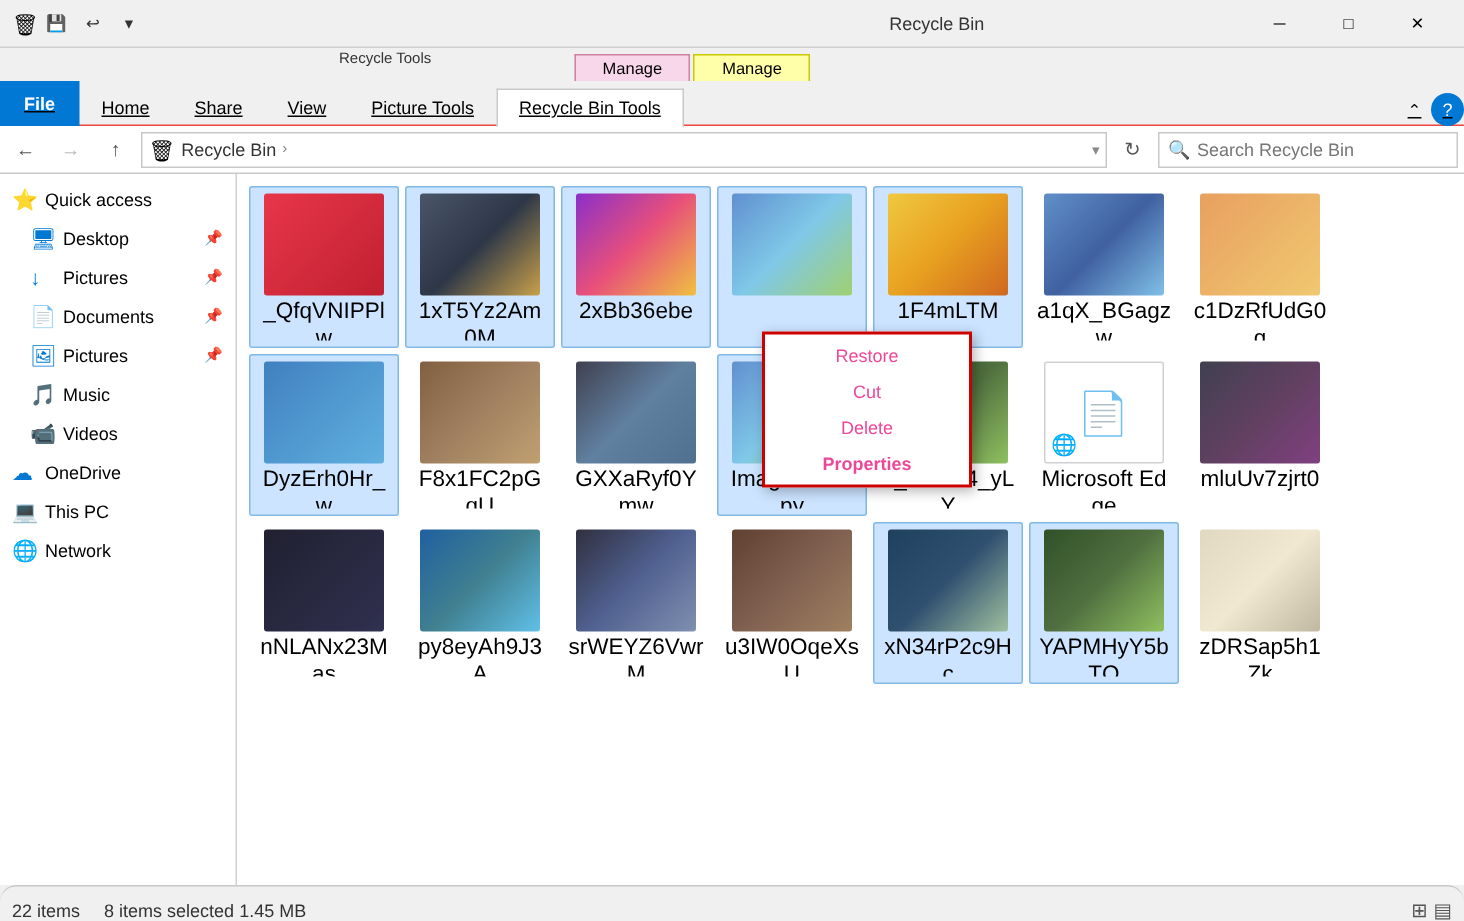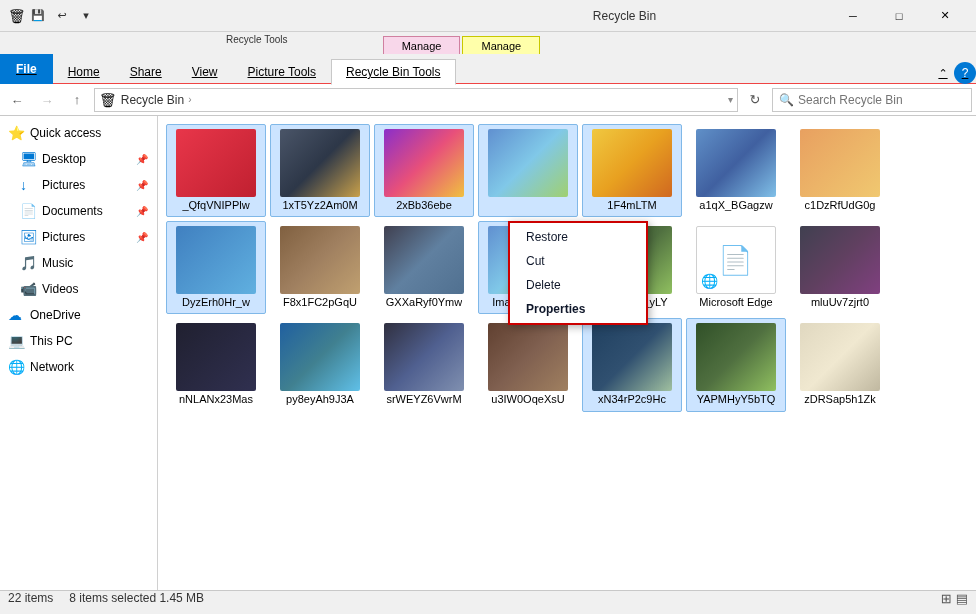--- a/index.html
+++ b/index.html
@@ -143,21 +143,21 @@
       object-fit: cover;
       border-radius: 2px;
       overflow: hidden;
       display: flex;
       align-items: center;
       justify-content: center;
       font-size: 36px;
       position: relative;
     }
     .file-name {
-      font-size: 11px;
+      font-size: 15px;
       text-align: center;
       margin-top: 2px;
       word-break: break-all;
       line-height: 1.2;
       max-height: 28px;
       overflow: hidden;
     }
 
     
     .context-menu {
@@ -168,34 +168,36 @@
       border: 2px solid #cc0000;
       box-shadow: 2px 2px 8px rgba(0,0,0,0.3);
       width: 140px;
       z-index: 100;
       padding: 2px 0;
     }
     .context-menu-item {
       padding: 5px 16px;
       font-size: 12px;
       cursor: pointer;
-      color: #0f172a;
+      color: #ec4899;
+      text-align: center;
     }
     .context-menu-item.bold { font-weight: bold; }
 
     
     .status-bar {
       height: 24px;
       background: #f0f0f0;
       border-top: 1px solid #c8c8c8;
       display: flex;
-      align-items: flex-start;
+      align-items: flex-end;
       padding: 0 8px;
       gap: 16px;
       font-size: 12px;
+      border-radius: 11px;
     }
     .status-item { color: #333; }
     .status-right { margin-left: auto; display: flex; gap: 4px; }
     .view-btn { font-size: 13px; cursor: pointer; color: #555; }
 
     
     .ribbon-proper {
       height: 52px;
       background: #f0f0f0;
       border-bottom: 1px solid #ef4444;

